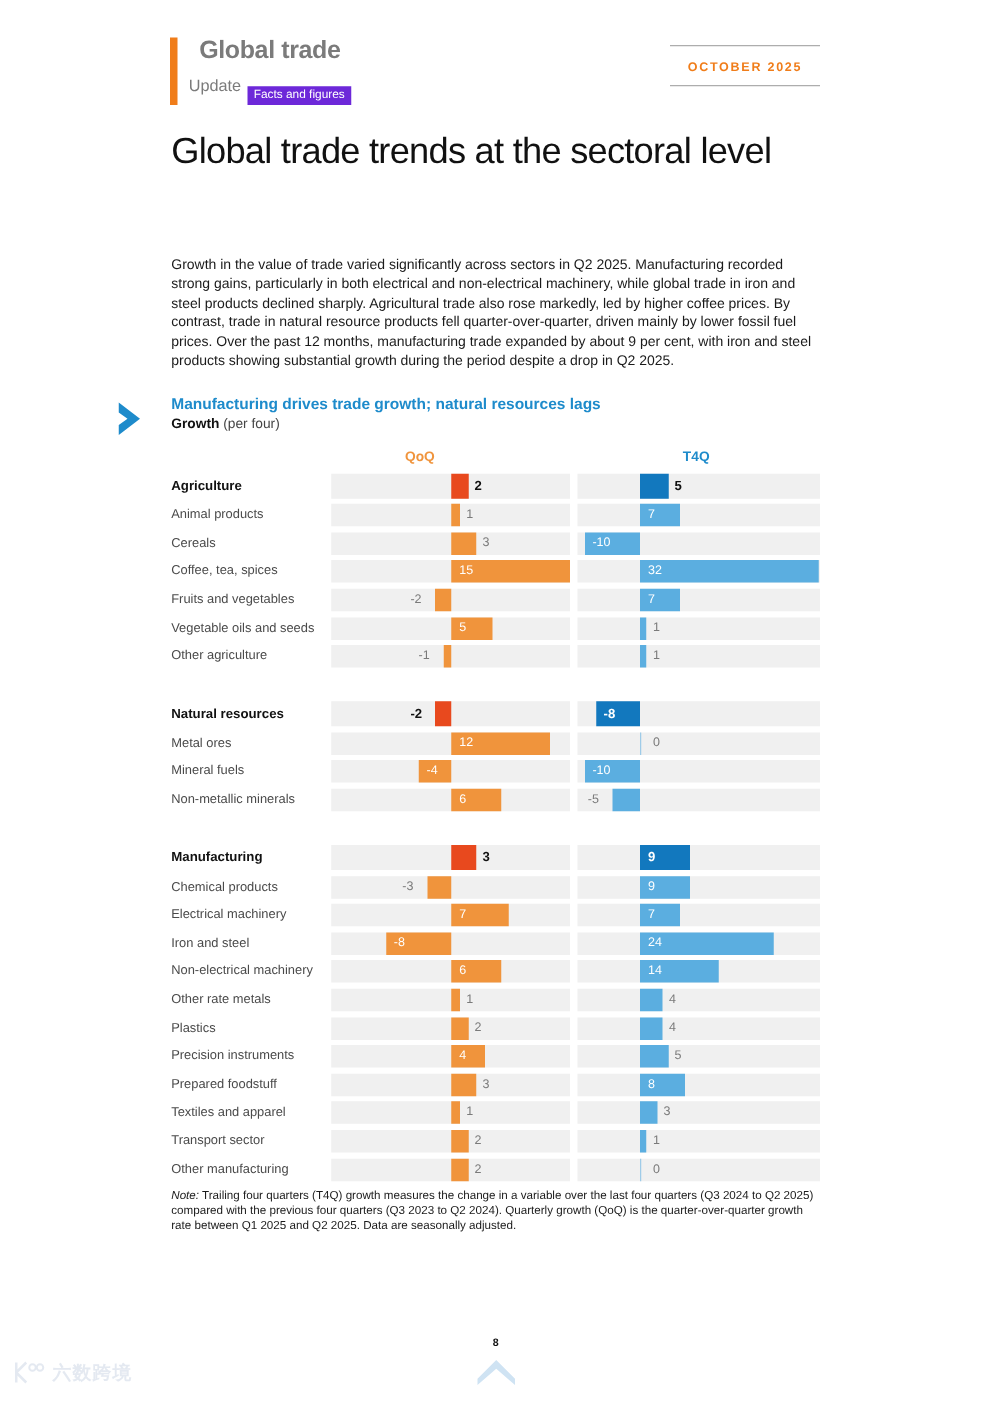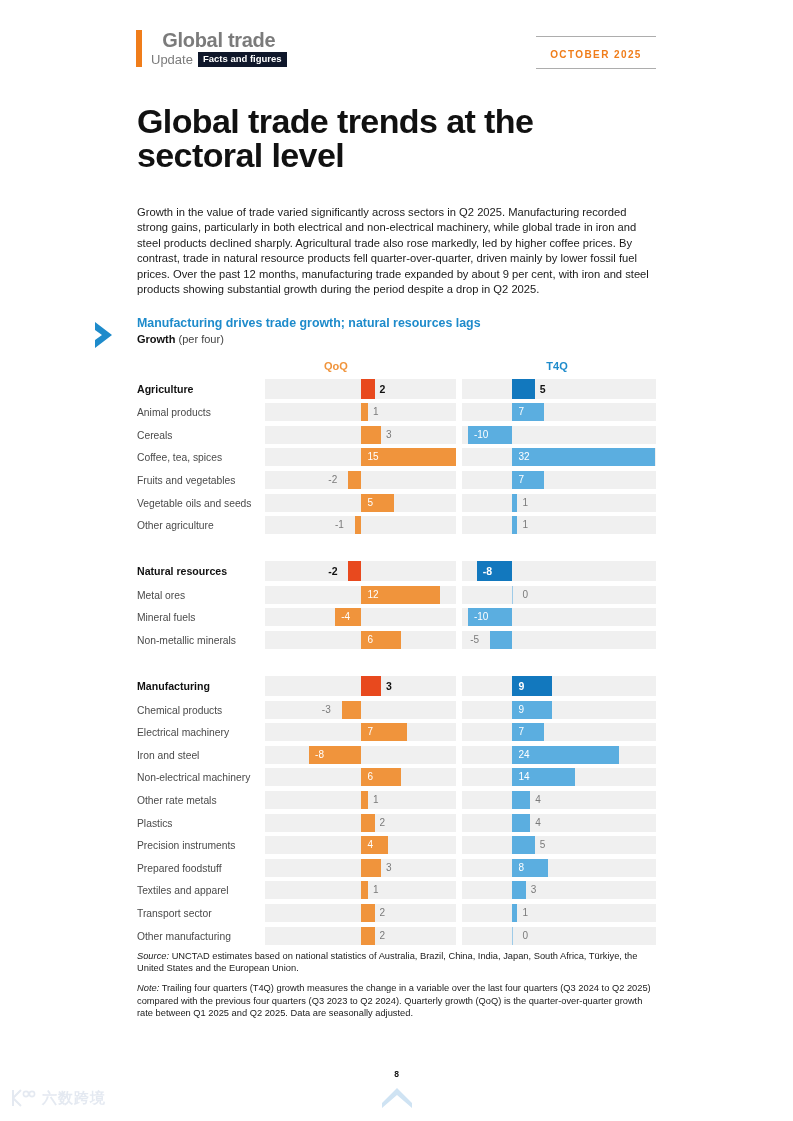--- a/index.html
+++ b/index.html
@@ -11,29 +11,29 @@
   .page{position:absolute;inset:0;}
 
   
   .masthead{position:absolute;left:136px;top:30px;width:520px;height:46px;}
   .mast-left{position:absolute;left:0;top:0;display:flex;align-items:stretch;}
   .mast-rule{width:6px;background:#F07D1A;margin-right:9px;}
   .mast-text{display:flex;flex-direction:column;justify-content:center;text-align:center;}
   .mast-title{font-size:20px;font-weight:bold;color:#7B7B7B;line-height:20px;letter-spacing:-0.3px;}
   .mast-sub{display:flex;align-items:center;margin-top:2px;}
   .mast-update{font-size:13px;color:#7B7B7B;line-height:13px;margin-right:5px;}
-  .mast-badge{background:#0f172a;color:#ffffff;font-size:9.5px;font-weight:bold;
-    padding:2px 5px 3px 5px;line-height:10px;}
+  .mast-badge{background:#6d28d9;color:#ffffff;font-size:9.5px;font-weight:normal;
+    padding:2px 5px 3px 5px;line-height:10px;margin-top:17px;}
   .mast-date-wrap{position:absolute;right:0;top:6px;width:120px;text-align:center;
     border-top:1px solid #ADADAD;border-bottom:1px solid #ADADAD;padding:7px 0 6px 0;}
   .mast-date{font-size:10px;font-weight:bold;color:#F07D1A;letter-spacing:1.4px;}
 
   
   .headline{position:absolute;left:137px;top:104px;width:520px;
-    font-size:34px;line-height:34px;font-weight:bold;color:#111111;letter-spacing:-0.6px;}
+    font-size:29px;line-height:34px;font-weight:normal;color:#111111;letter-spacing:-0.6px;}
   .intro{position:absolute;left:137px;top:205px;width:520px;
     font-size:11.2px;line-height:15.4px;color:#1a1a1a;text-align:left;}
 
   
   .chart{position:absolute;left:92px;top:316px;width:570px;}
   .chev{position:absolute;left:0;top:4px;width:34px;height:30px;}
   .chart-head{position:absolute;left:45px;top:0;}
   .chart-title{font-size:12.4px;font-weight:bold;color:#1E8BCB;line-height:15px;}
   .chart-sub{font-size:11px;color:#444;line-height:15px;margin-top:1px;}
   .chart-sub b{color:#111;}
@@ -371,21 +371,20 @@
           </div>
           <div class="track t4q">
             <div class="zeroline" style="left: 50.44px;"></div>
             <span class="val outside" style="left: 60.44px;">0</span>
           </div>
         </div>
       </div>
   </div>
 
   <div class="notes">
-    <div class="note"><i>Source:</i><span> UNCTAD estimates based on national statistics of Australia, Brazil, China, India, Japan, South Africa, Türkiye, the United States and the European Union.</span></div>
     <div class="note"><i>Note:</i><span> Trailing four quarters (T4Q) growth measures the change in a variable over the last four quarters (Q3 2024 to Q2 2025) compared with the previous four quarters (Q3 2023 to Q2 2024). Quarterly growth (QoQ) is the quarter-over-quarter growth rate between Q1 2025 and Q2 2025. Data are seasonally adjusted.</span></div>
   </div>
 
   <div class="pageno">8</div>
   <svg class="upchev" viewBox="0 0 34 24">
     <path d="M17 4 L32 19 L32 24 L17 11 L2 24 L2 19 Z" fill="#cfe3f3"></path>
   </svg>
   <div class="wm">
     <svg class="wm-mark" viewBox="0 0 26 20">
       <path d="M3 2 L3 18 M3 10 L11 2 M3 10 L11 18" stroke="#cfd8e6" stroke-width="2" fill="none"></path>

